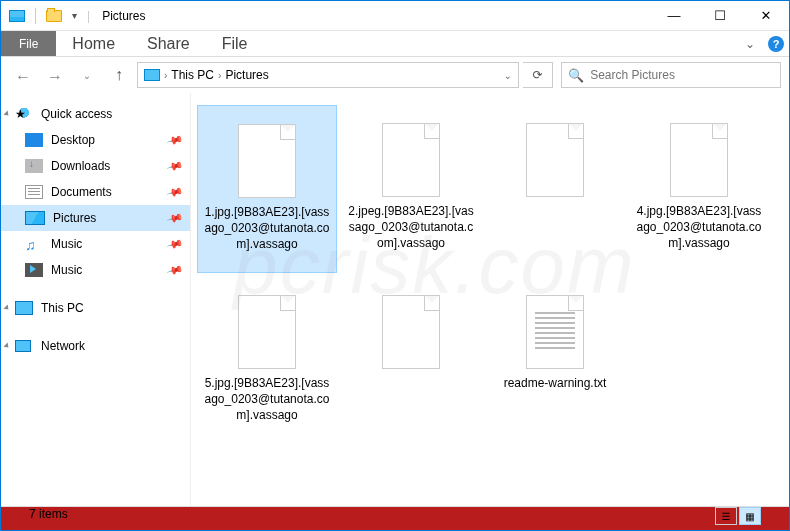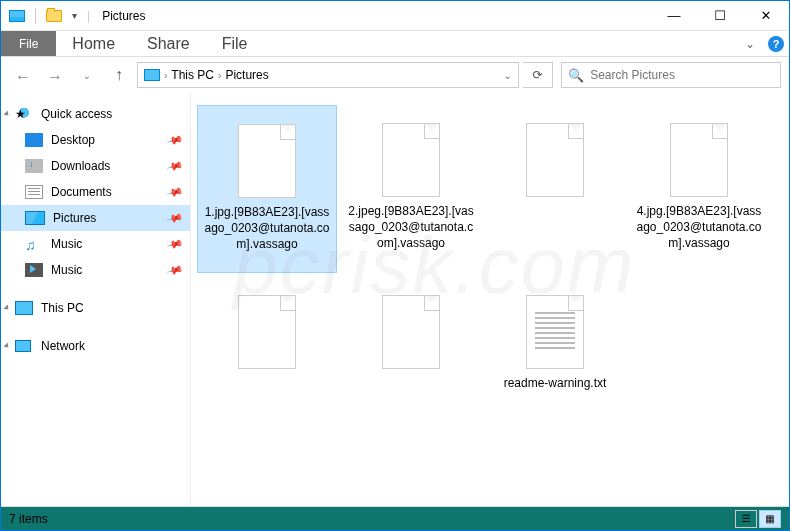--- a/index.html
+++ b/index.html
@@ -55,21 +55,21 @@
 .ic.network{background:transparent}
 .ic.network:before{content:"";display:block;width:14px;height:10px;border:1px solid #0277bd;background:#4fc3f7;margin-top:1px}
 .filearea{flex:1;padding:10px 4px;overflow:auto;display:flex;flex-wrap:wrap;align-content:flex-start}
 .fileitem{width:140px;height:168px;display:flex;flex-direction:column;align-items:center;padding:18px 4px;margin:2px}
 .fileitem.selected{background:#cce8ff;border:1px solid #99d1ff}
 .fileicon{width:58px;height:74px;background:#fff;border:1px solid #ccc;position:relative;margin-bottom:6px}
 .fileicon:before{content:"";position:absolute;top:0;right:0;border-top:14px solid #f5f5f5;border-left:14px solid transparent}
 .fileicon:after{content:"";position:absolute;top:0;right:0;width:14px;height:14px;border-bottom:1px solid #ccc;border-left:1px solid #ccc;background:linear-gradient(135deg,transparent 48%,#fff 50%)}
 .fileicon.txt .lines{position:absolute;top:16px;left:8px;right:8px;height:2px;background:#bbb;box-shadow:0 5px 0 #bbb,0 10px 0 #bbb,0 15px 0 #bbb,0 20px 0 #bbb,0 25px 0 #bbb,0 30px 0 #bbb,0 35px 0 #bbb}
 .filename{font-size:12px;text-align:center;line-height:1.35;word-break:break-all;padding:0 2px;max-height:64px;overflow:hidden}
-.statusbar{position:absolute;bottom:0;left:0;right:0;height:24px;border-top:1px solid #ddd;display:flex;align-items:center;padding:0 8px;font-size:12px;color:#555;background:#0f766e}
+.statusbar{position:absolute;bottom:0;left:0;right:0;height:24px;border-top:1px solid #ddd;display:flex;align-items:flex-start;padding:0 28px;font-size:12px;color:#555;background:#b91c1c}
 .statusbar .viewbtns{margin-left:auto;display:flex;gap:2px}
 .statusbar .vb{width:22px;height:18px;border:1px solid #ccc;display:flex;align-items:center;justify-content:center;font-size:10px}
 .statusbar .vb.active{background:#cce8ff;border-color:#99d1ff}
 .watermark{position:absolute;top:50%;left:55%;transform:translate(-50%,-50%);font-size:80px;font-weight:300;color:rgba(150,150,150,0.1);letter-spacing:2px;pointer-events:none;font-style:italic;white-space:nowrap}
 </style>
 </head>
 <body>
 
 <div class="titlebar">
   <div class="icon-group">
@@ -180,20 +180,21 @@
         </div><div class="fileitem">
           <div class="fileicon blank"></div>
           <div class="filename">2.jpeg.[9B83AE23].[vassago_0203@tutanota.com].vassago</div>
         </div><div class="fileitem">
           <div class="fileicon blank"></div>
         </div><div class="fileitem">
           <div class="fileicon blank"></div>
           <div class="filename">4.jpg.[9B83AE23].[vassago_0203@tutanota.com].vassago</div>
         </div><div class="fileitem">
           <div class="fileicon blank"></div>
+          <div class="filename">5.jpg.[9B83AE23].[vassago_0203@tutanota.com].vassago</div>
         </div><div class="fileitem">
           <div class="fileicon blank"></div>
         </div><div class="fileitem">
           <div class="fileicon txt">
             <div class="lines"></div>
           </div>
           <div class="filename">readme-warning.txt</div>
         </div></div>
   </div>
 </div>

